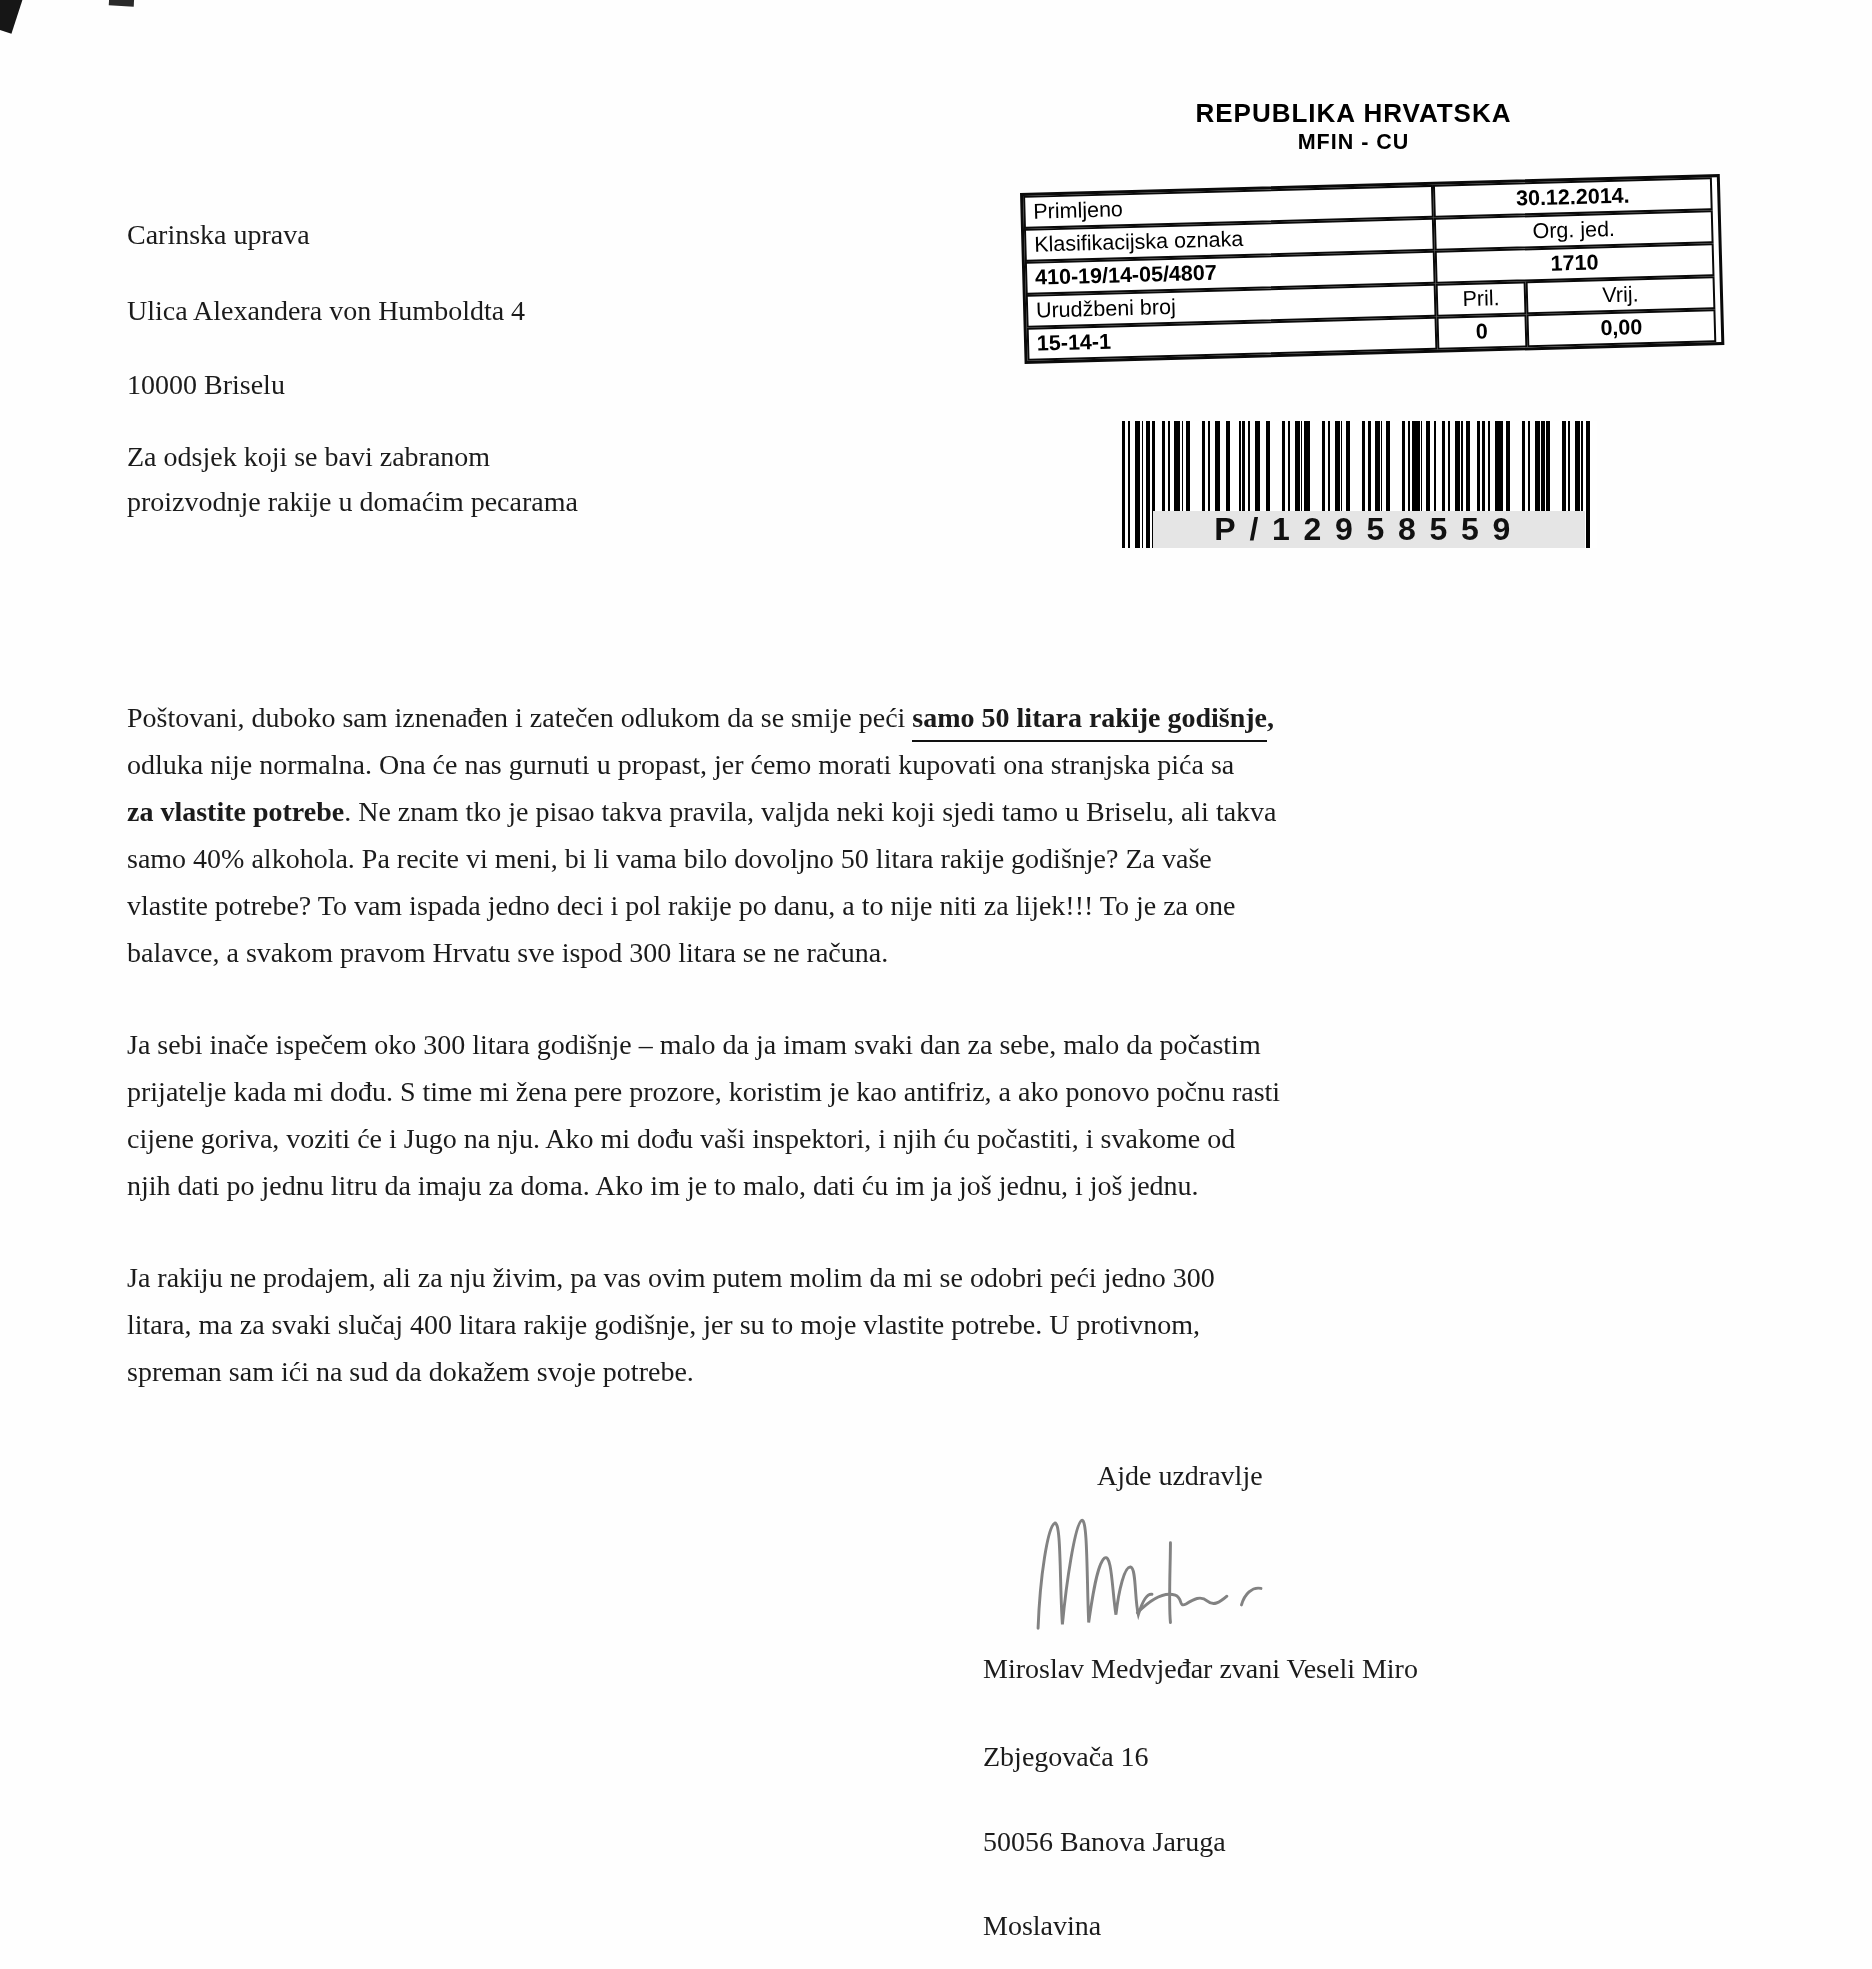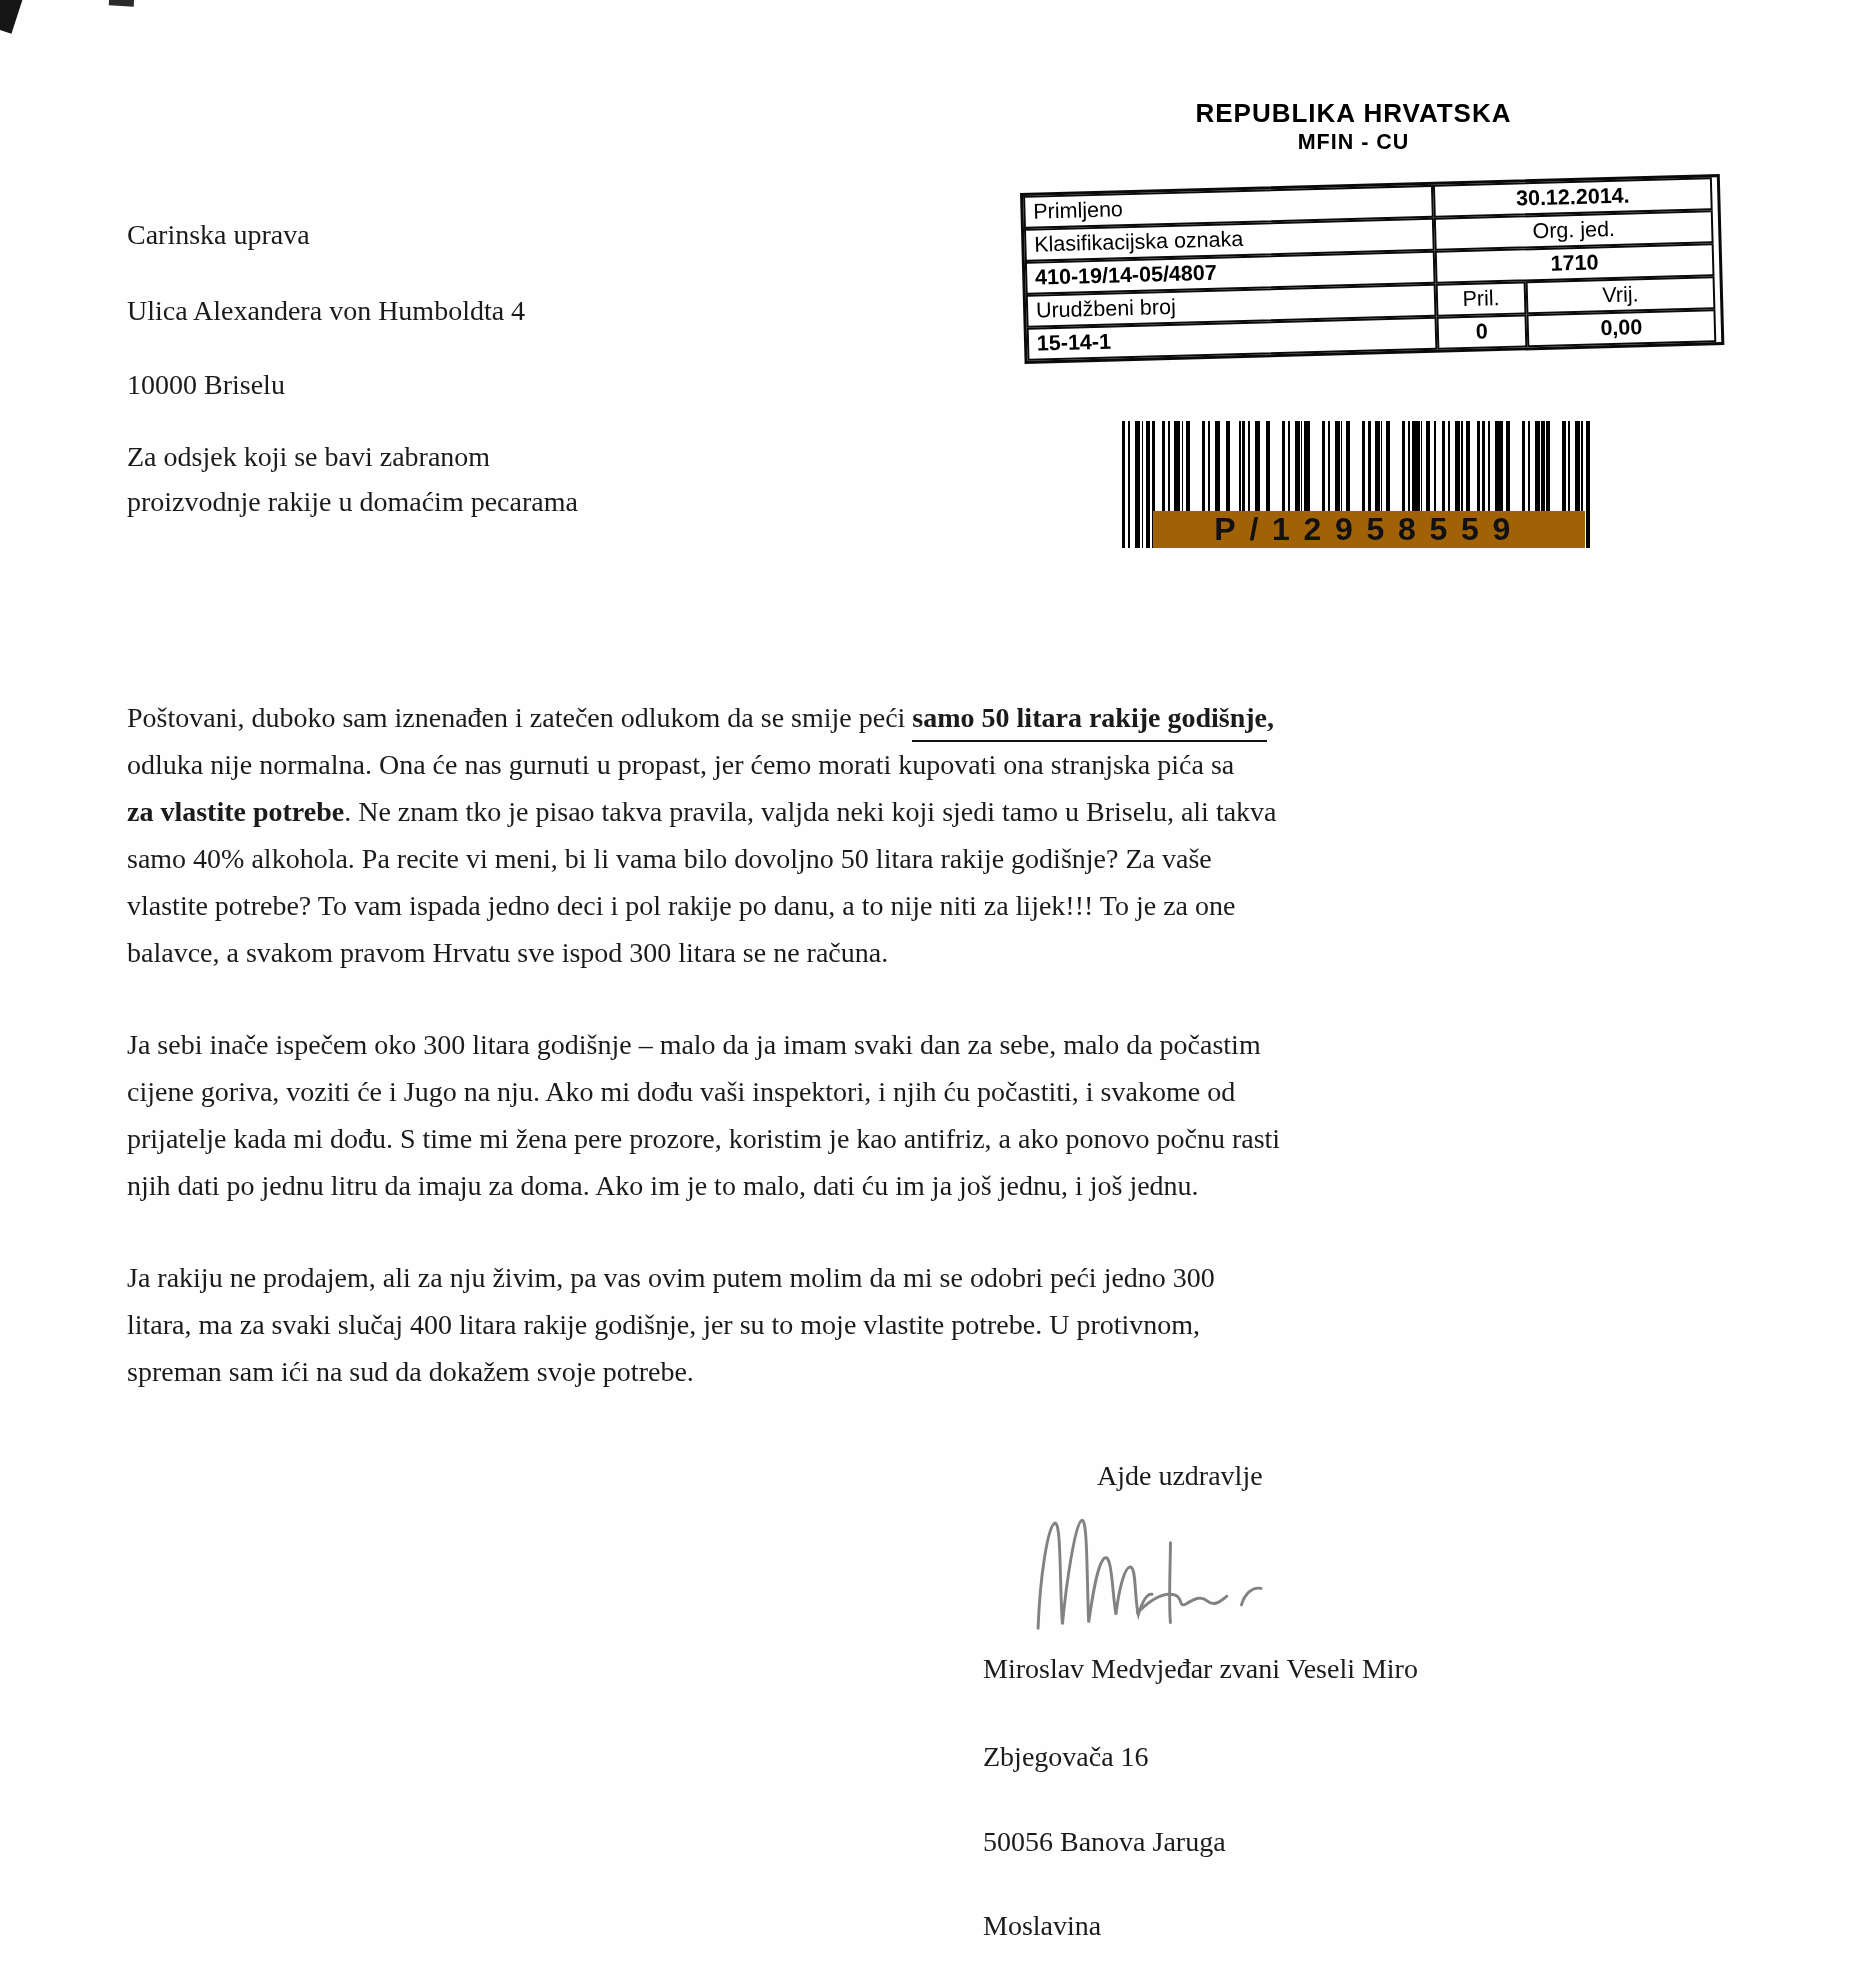--- a/index.html
+++ b/index.html
@@ -24,21 +24,21 @@
   .scell.l{padding-left:7.8px;justify-content:flex-start;}
   .scell.c{justify-content:center;}
   .scell.span2{grid-column:2/4;}
   .sb{font-weight:700;}
 
   
   .barcode{position:absolute;left:1122px;top:421px;width:475px;height:127px;}
   .bars{position:absolute;inset:0;background-color:#fff;background-image:
     repeating-linear-gradient(90deg,#000 0 2.9px,transparent 2.9px 5.9px,#000 5.9px 7.8px,transparent 7.8px 12.7px,#000 12.7px 17.6px,transparent 17.6px 19.5px,#000 19.5px 20.5px,transparent 20.5px 24.4px,#000 24.4px 28px,transparent 28px 40px),
     repeating-linear-gradient(90deg,transparent 0 30px,#000 30px 33px,transparent 33px 52px,#000 52px 54px,transparent 54px 65px);}
-  .barcode-text{position:absolute;left:31px;right:11.7px;bottom:0;height:37px;background:#a16207;
+  .barcode-text{position:absolute;left:31px;right:11.7px;bottom:0;height:37px;background:#e5e5e5;
         font-family:"Liberation Sans", sans-serif;font-weight:700;font-size:32px;color:#111;
         letter-spacing:13.7px;display:flex;align-items:center;justify-content:center;white-space:nowrap;}
 
   
   .addr{position:absolute;left:127px;font-size:28px;white-space:nowrap;}
   .addr1{top:219px;} .addr2{top:295px;} .addr3{top:369px;}
   .addr4{top:441px;} .addr5{top:486px;}
 
   
   .body-text{position:absolute;left:127px;top:694px;width:1326px;font-size:28px;}
@@ -106,22 +106,22 @@
       <div class="para">
         <div class="line"><span>Poštovani, duboko sam iznenađen i zatečen odlukom da se smije peći </span><span class="b u">samo 50 litara rakije godišnje</span><span class="b">,</span></div>
         <div class="line"><span>odluka nije normalna. Ona će nas gurnuti u propast, jer ćemo morati kupovati ona stranjska pića sa</span></div>
         <div class="line"><span class="b">za vlastite potrebe</span><span>. Ne znam tko je pisao takva pravila, valjda neki koji sjedi tamo u Briselu, ali takva</span></div>
         <div class="line"><span>samo 40% alkohola. Pa recite vi meni, bi li vama bilo dovoljno 50 litara rakije godišnje? Za vaše</span></div>
         <div class="line"><span>vlastite potrebe? To vam ispada jedno deci i pol rakije po danu, a to nije niti za lijek!!! To je za one</span></div>
         <div class="line"><span>balavce, a svakom pravom Hrvatu sve ispod 300 litara se ne računa.</span></div>
       </div>
       <div class="para">
         <div class="line"><span>Ja sebi inače ispečem oko 300 litara godišnje – malo da ja imam svaki dan za sebe, malo da počastim</span></div>
+        <div class="line"><span>prijatelje kada mi dođu. S time mi žena pere prozore, koristim je kao antifriz, a ako ponovo počnu rasti</span></div>
         <div class="line"><span>cijene goriva, voziti će i Jugo na nju. Ako mi dođu vaši inspektori, i njih ću počastiti, i svakome od</span></div>
-        <div class="line"><span>prijatelje kada mi dođu. S time mi žena pere prozore, koristim je kao antifriz, a ako ponovo počnu rasti</span></div>
         <div class="line"><span>njih dati po jednu litru da imaju za doma. Ako im je to malo, dati ću im ja još jednu, i još jednu.</span></div>
       </div>
       <div class="para">
         <div class="line"><span>Ja rakiju ne prodajem, ali za nju živim, pa vas ovim putem molim da mi se odobri peći jedno 300</span></div>
         <div class="line"><span>litara, ma za svaki slučaj 400 litara rakije godišnje, jer su to moje vlastite potrebe. U protivnom,</span></div>
         <div class="line"><span>spreman sam ići na sud da dokažem svoje potrebe.</span></div>
       </div>
     </div>
 
   <div class="salute">Ajde uzdravlje</div>

